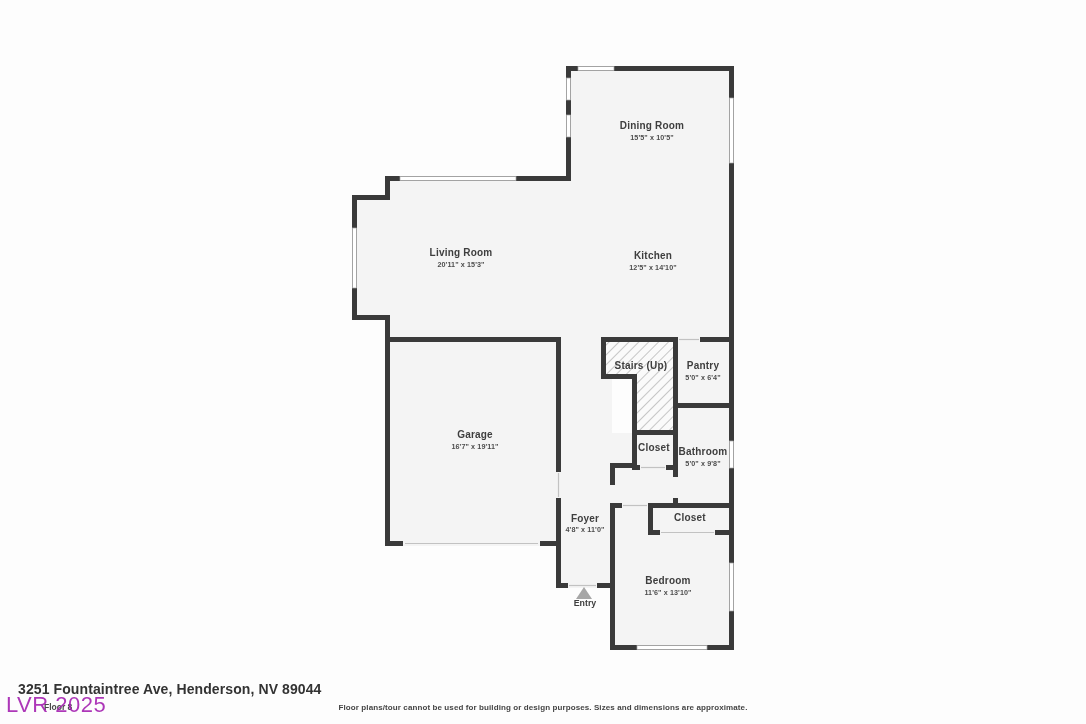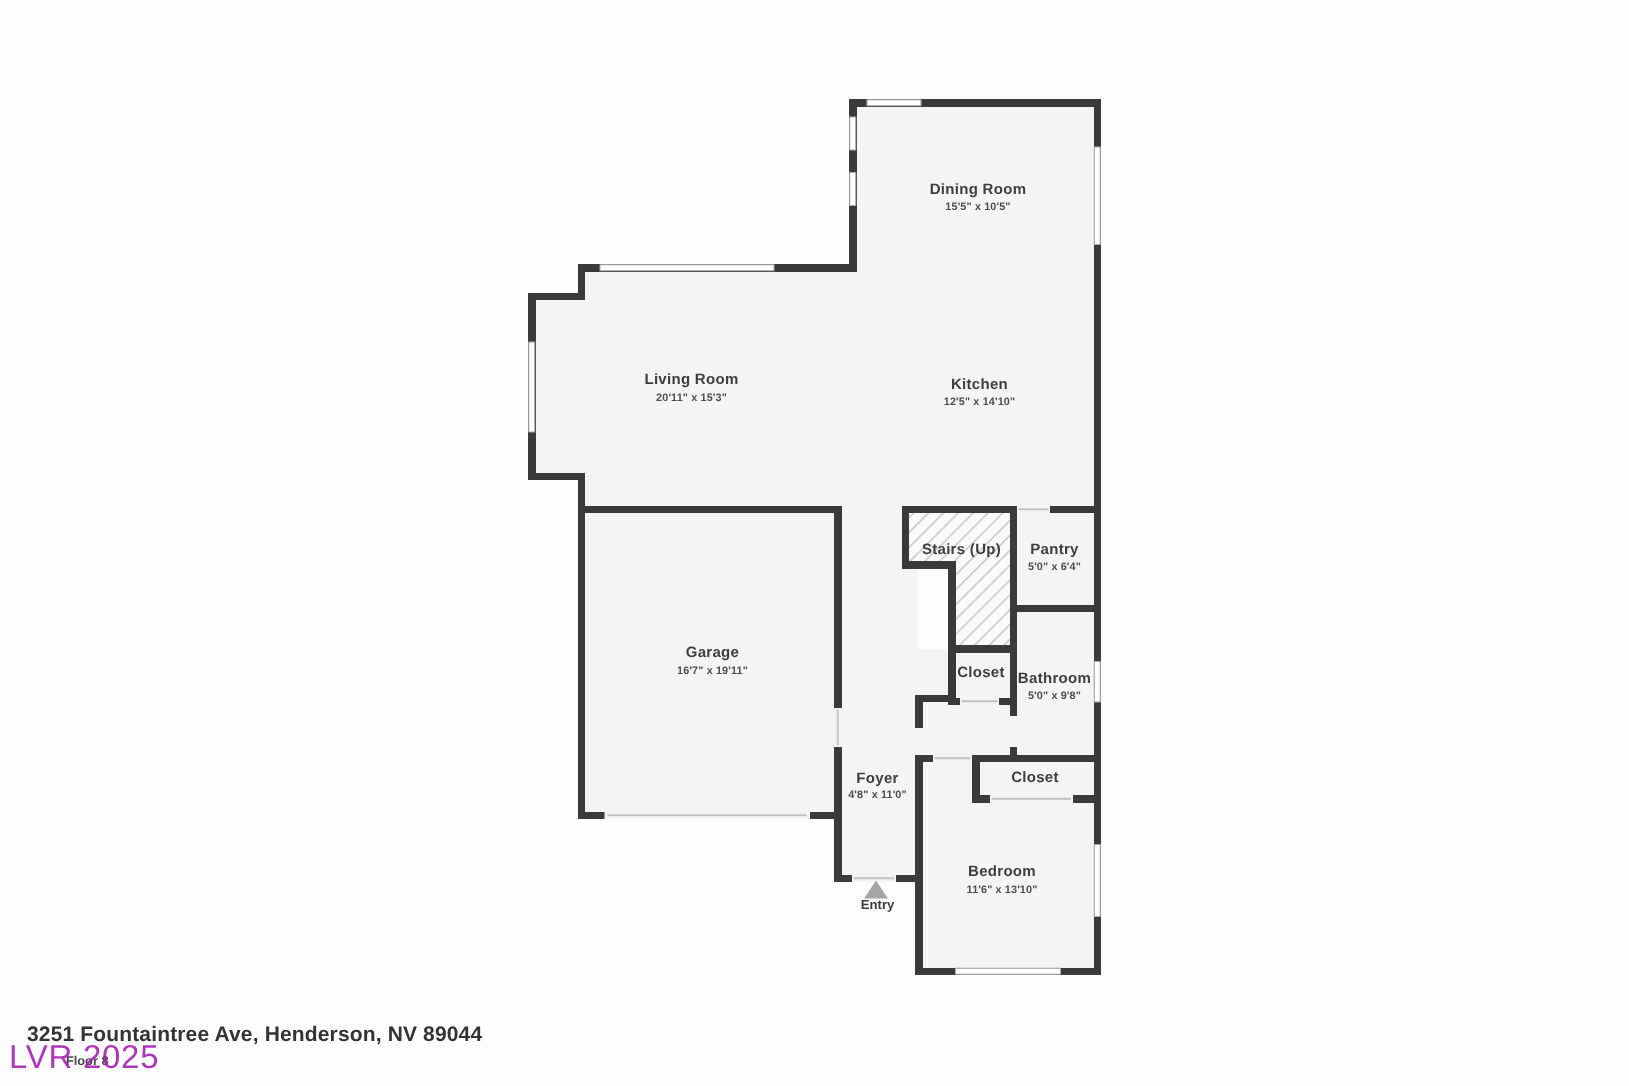--- a/index.html
+++ b/index.html
@@ -177,14 +177,15 @@
       <text class="room-name" x="668" y="584">Bedroom</text>
       <text class="room-dims" x="668" y="595">11'6" x 13'10"</text>
 
       <text class="entry-label" x="585" y="606">Entry</text>
     </g>
   </svg>
 
   <div class="footer-address">3251 Fountaintree Ave, Henderson, NV 89044</div>
   <div class="footer-floor">Floor 8</div>
   <div class="watermark">LVR 2025</div>
+  <div class="footer-disclaimer">Floor plans/tour cannot be used for building or design purposes. Sizes and dimensions are approximate.</div>
 
 </div>
 
 </body></html>

